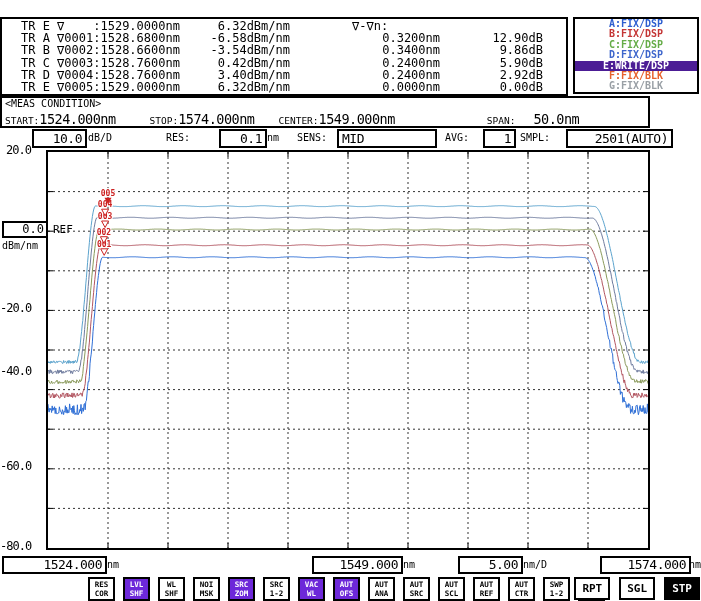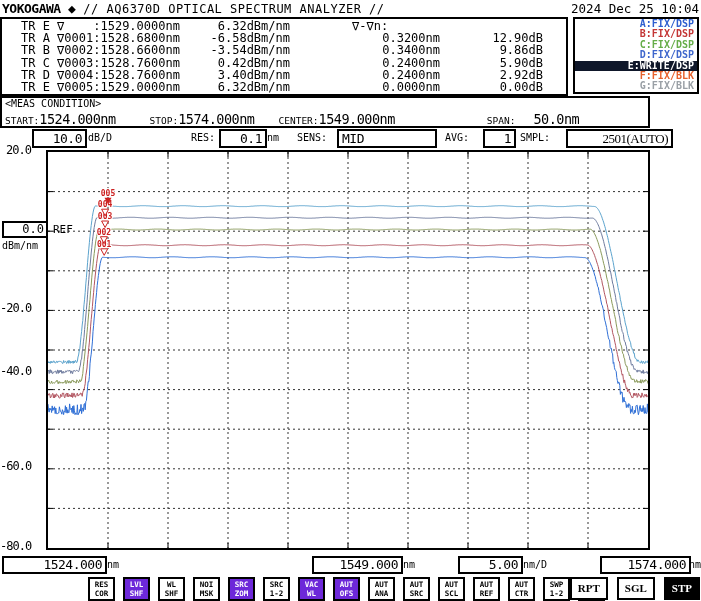--- a/index.html
+++ b/index.html
@@ -13,38 +13,38 @@
   
   .trace-table{position:absolute;left:0;top:17px;width:564px;height:74px;border:2px solid #000;
     font-size:12px;line-height:12.2px;padding-top:1px;}
   .trace-row{display:grid;grid-template-columns:180px 108px 150px 103px;white-space:pre;}
   .trace-row .c1{padding-left:19px;}
   .trace-row .c2,.trace-row .c3,.trace-row .c4{text-align:right;}
   .trace-row.first .c3{text-align:left;padding-left:62px;}
   
   .trace-panel{position:absolute;left:573px;top:17px;width:122px;height:73px;border:2px solid #000;
     font-size:10px;font-weight:bold;padding-top:0px;}
-  .panel-row{display:flex;justify-content:flex-end;height:10.4px;line-height:10.6px;padding:0 3px;}
+  .panel-row{display:flex;justify-content:center;height:10.4px;line-height:10.6px;padding:0 3px;}
   
   .meas-box{position:absolute;left:0;top:96px;width:650px;height:32px;border:2px solid #000;box-sizing:border-box;}
   .meas-title{font-size:10px;padding-left:3px;line-height:11px;white-space:pre;}
   .meas-fields{display:flex;align-items:baseline;padding-left:3px;}
   .meas-label{font-size:9.5px;}
   .meas-value{font-size:13.5px;letter-spacing:-0.5px;}
   .mf1{margin-left:34px;} .mf2{margin-left:24px;} .mf3{margin-left:92px;}
   .mf3 .meas-value{margin-left:18px;}
   
   .sbox{position:absolute;top:129px;height:15px;border:2px solid #000;font-size:13px;line-height:15px;
     text-align:right;padding-right:3px;letter-spacing:-0.5px;}
   .slbl{position:absolute;top:132px;font-size:10px;}
   #set-level-box{left:32px;width:48px;} #set-level-unit{left:88px;}
-  #res-label{left:191px;} #res-box{left:219px;width:41px;} #res-unit{left:267px;}
+  #res-label{left:166px;} #res-box{left:219px;width:41px;} #res-unit{left:267px;}
   #sens-label{left:297px;} #sens-box{left:337px;width:90px;text-align:left;padding-left:3px;}
   #avg-label{left:445px;} #avg-box{left:483px;width:26px;}
-  #smpl-label{left:520px;} #smpl-box{left:566px;width:100px;font-family:Liberation Serif, serif;}
+  #smpl-label{left:520px;} #smpl-box{left:566px;width:100px;}
   
   .chart{position:absolute;left:46px;top:150px;width:604px;height:400px;border:2px solid #000;box-sizing:border-box;background:#fff;}
   .ylab{position:absolute;left:0;width:31px;text-align:right;font-size:12px;line-height:13px;letter-spacing:-1px;}
   .ref-box{position:absolute;left:2px;top:221px;width:40px;height:13px;border:2px solid #000;
     font-size:12px;line-height:13px;text-align:right;padding-right:3px;}
   .ref-label{position:absolute;left:53px;top:224px;font-size:11px;line-height:12px;z-index:2;}
   .y-unit{position:absolute;left:2px;top:240px;font-size:10px;}
   
   .xbox{position:absolute;top:556px;height:14px;border:2px solid #000;font-size:13px;line-height:14px;
     text-align:right;padding-right:3px;letter-spacing:-0.5px;}
@@ -52,38 +52,33 @@
   #x-start-box{left:2px;width:98px;}  #x-start-unit{left:107px;}
   #x-center-box{left:312px;width:84px;} #x-center-unit{left:403px;}
   #x-scale-box{left:458px;width:58px;}  #x-scale-unit{left:523px;}
   #x-stop-box{left:600px;width:84px;}  #x-stop-unit{left:689px;}
   
   .softkeys{position:absolute;left:88px;top:577px;display:flex;gap:8px;}
   .skey{width:23px;height:19px;border:2px solid #000;background:#fff;font-size:7.5px;font-weight:bold;
     text-align:center;line-height:9px;padding-top:1px;cursor:pointer;}
   .skey.active{background:#6d28d9;color:#fff;}
   .runkeys{position:absolute;top:577px;right:1px;display:flex;gap:9px;}
-  .rkey{border:2px solid #000;background:#fff;font-size:11px;font-weight:bold;padding:3px 6px;line-height:13px;cursor:pointer;font-family:Liberation Serif, serif;}
+  .rkey{border:2px solid #000;background:#fff;font-size:11px;font-weight:bold;padding:3px 6px;line-height:13px;cursor:pointer;}
   .rkey.active{background:#000;color:#fff;}
   svg{display:block;}
   .grid{stroke:#333;stroke-dasharray:2 3;stroke-width:1;}
   .tick{stroke:#000;stroke-width:1;}
   .mlab{font-family:"DejaVu Sans Mono",monospace;font-size:8px;font-weight:bold;text-anchor:middle;
     paint-order:stroke;stroke:#fff;stroke-width:2px;}
 </style>
 </head>
 <body>
 
 <div class="screen">
 
-  <div class="header">
-    <span class="brand">YOKOGAWA ◆</span>
-    <span class="htitle">// AQ6370D OPTICAL SPECTRUM ANALYZER //</span>
-    <span class="hdate">2024 Dec 25 10:04</span>
-  </div>
 
   <div class="trace-table" id="trace-table">
       <div class="trace-row first"><span class="c1">TR E ∇    :1529.0000nm</span><span class="c2">6.32dBm/nm</span><span class="c3">∇-∇n:</span><span class="c4"></span></div>
       <div class="trace-row"><span class="c1">TR A ∇0001:1528.6800nm</span><span class="c2">-6.58dBm/nm</span><span class="c3">0.3200nm</span><span class="c4">12.90dB</span></div>
       <div class="trace-row"><span class="c1">TR B ∇0002:1528.6600nm</span><span class="c2">-3.54dBm/nm</span><span class="c3">0.3400nm</span><span class="c4">9.86dB</span></div>
       <div class="trace-row"><span class="c1">TR C ∇0003:1528.7600nm</span><span class="c2">0.42dBm/nm</span><span class="c3">0.2400nm</span><span class="c4">5.90dB</span></div>
       <div class="trace-row"><span class="c1">TR D ∇0004:1528.7600nm</span><span class="c2">3.40dBm/nm</span><span class="c3">0.2400nm</span><span class="c4">2.92dB</span></div>
       <div class="trace-row"><span class="c1">TR E ∇0005:1529.0000nm</span><span class="c2">6.32dBm/nm</span><span class="c3">0.0000nm</span><span class="c4">0.00dB</span></div>
     </div>
 
@@ -97,21 +92,21 @@
         <span>/DSP</span>
       </div>
       <div class="panel-row" style="color: rgb(102, 173, 72);">
         <span>C:FIX</span>
         <span>/DSP</span>
       </div>
       <div class="panel-row" style="color: rgb(62, 102, 204);">
         <span>D:FIX</span>
         <span>/DSP</span>
       </div>
-      <div class="panel-row active" style="background: #0f172a; color: rgb(255, 255, 255);">
+      <div class="panel-row active" style="background: #4c1d95; color: rgb(255, 255, 255);">
         <span>E:WRITE</span>
         <span>/DSP</span>
       </div>
       <div class="panel-row" style="color: rgb(232, 98, 45);">
         <span>F:FIX</span>
         <span>/BLK</span>
       </div>
       <div class="panel-row" style="color: rgb(154, 160, 166);">
         <span>G:FIX</span>
         <span>/BLK</span>

